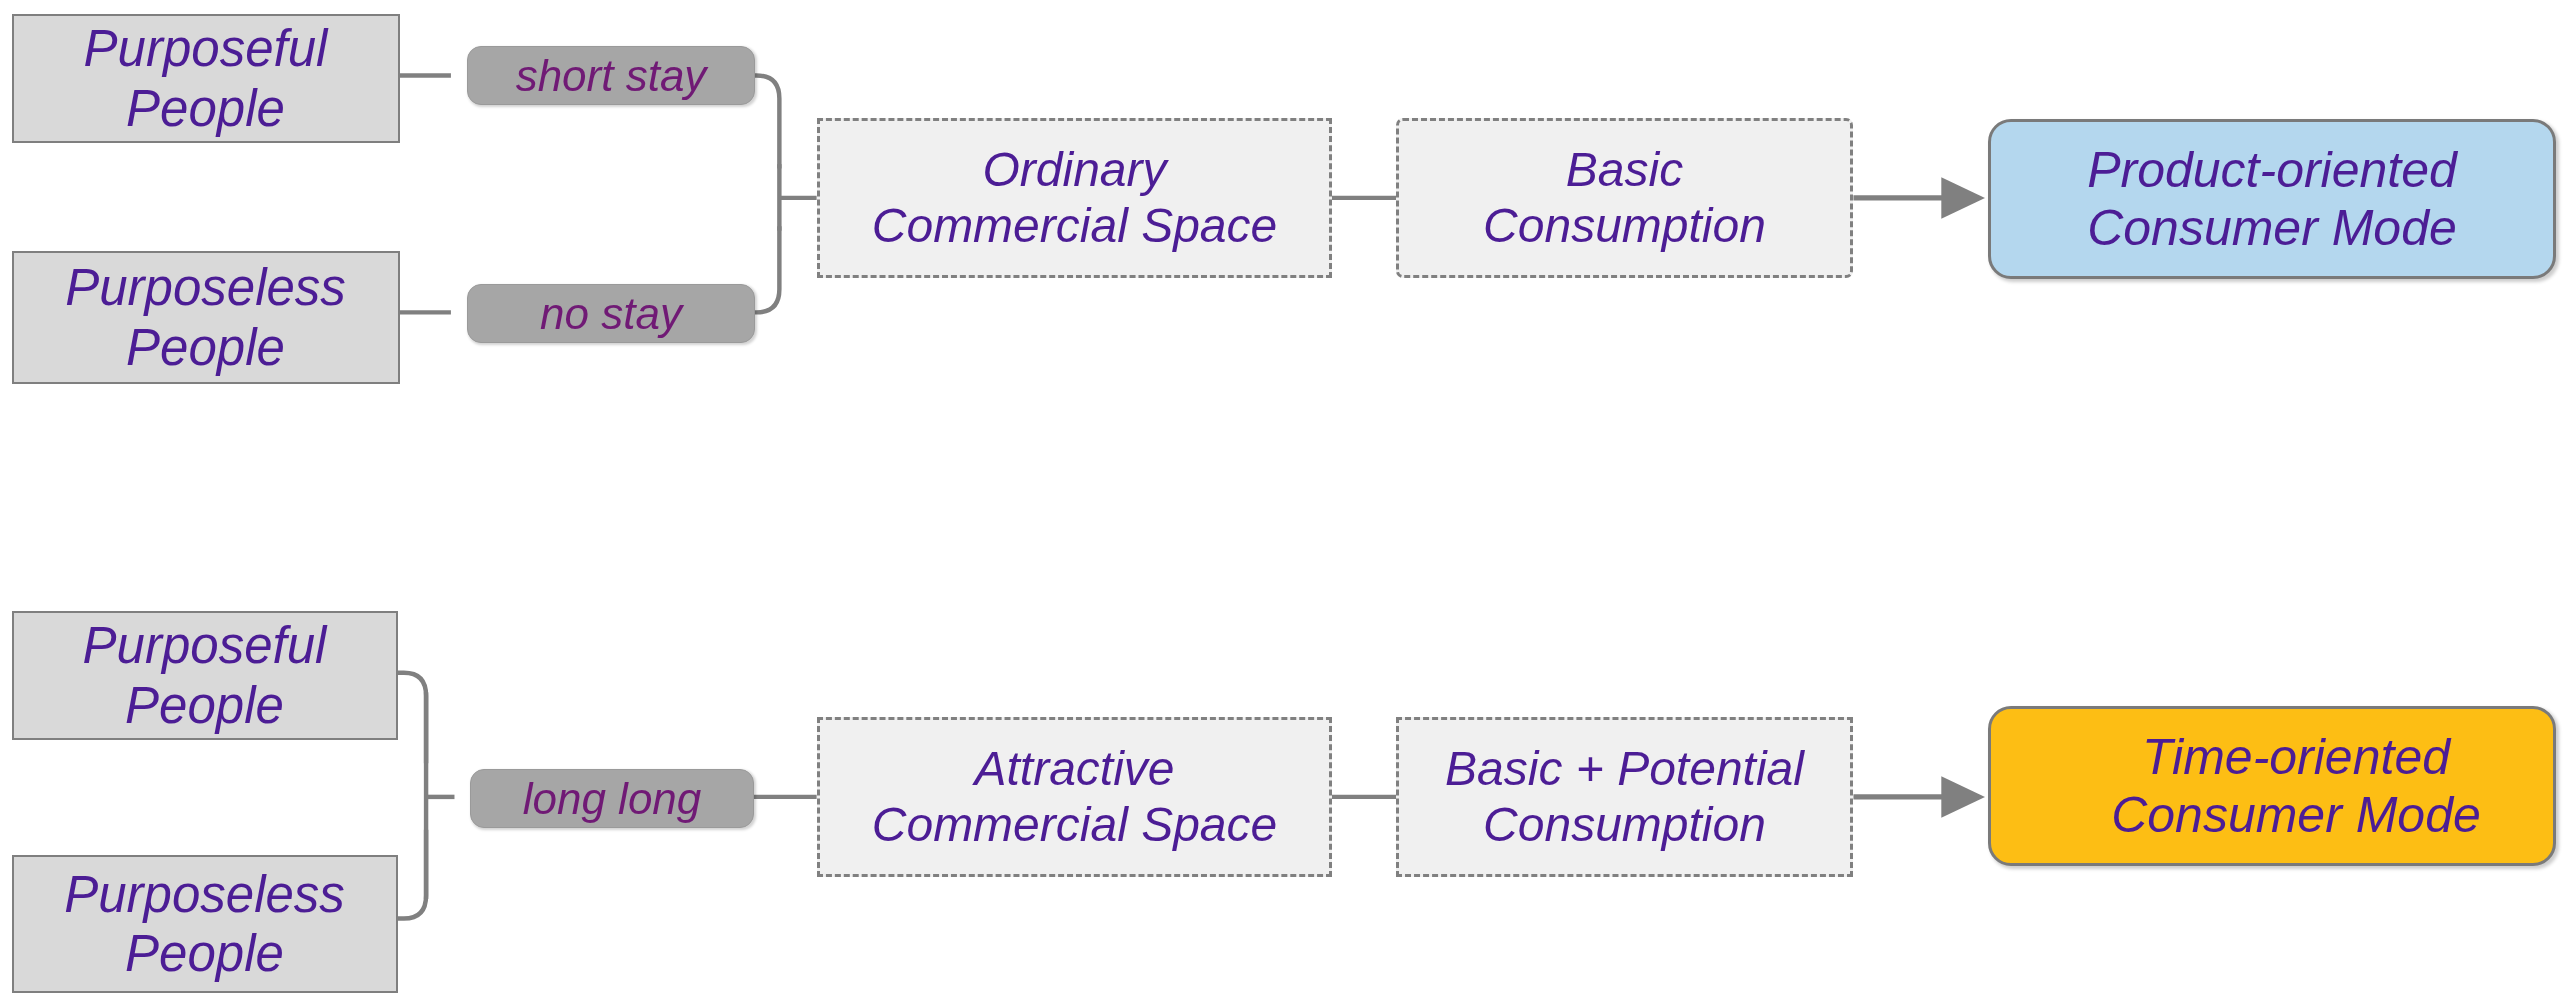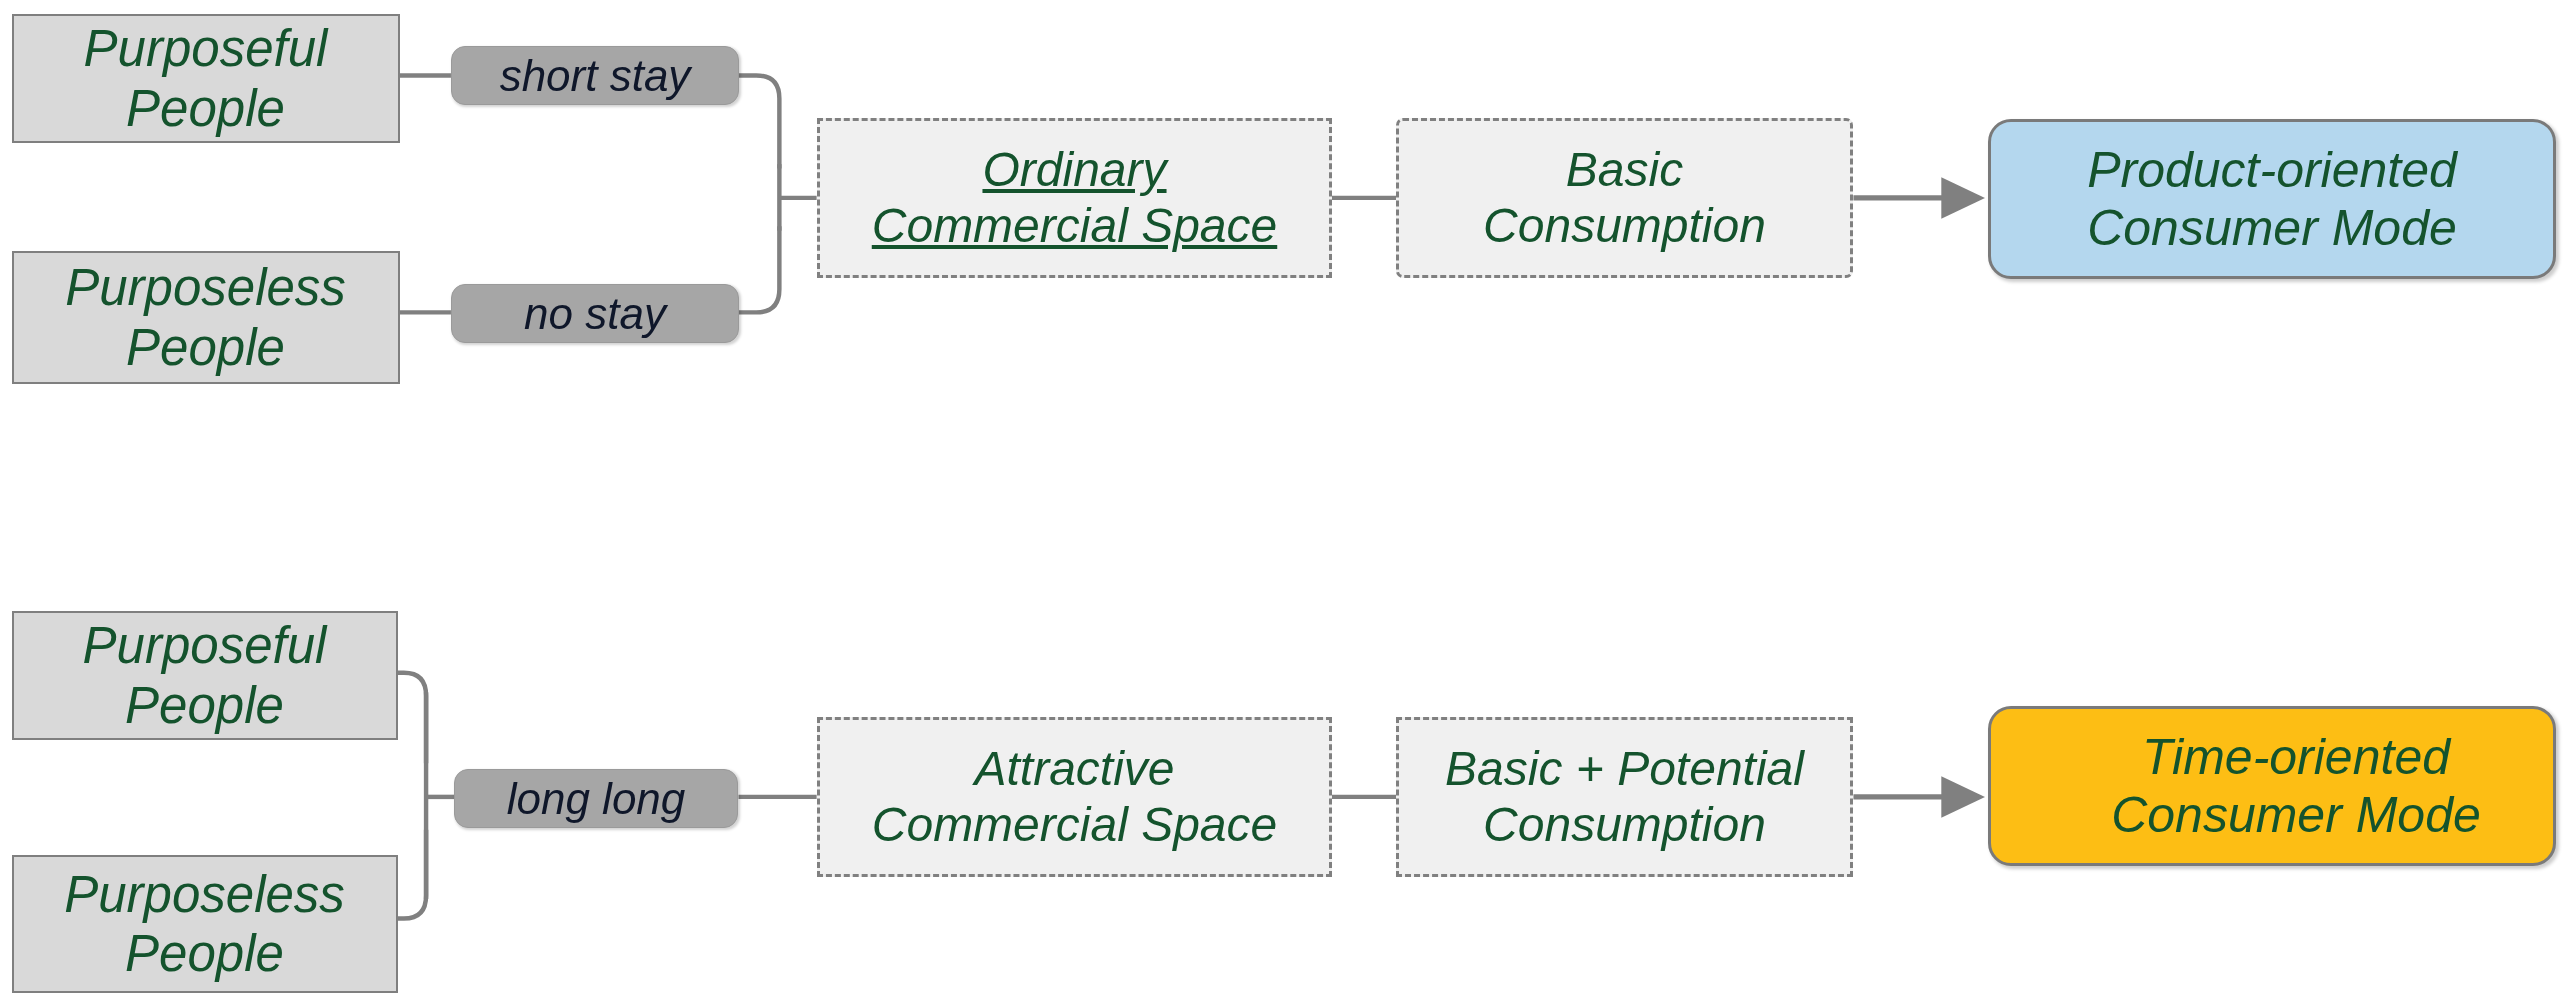--- a/index.html
+++ b/index.html
@@ -29,21 +29,21 @@
   }
   .node {
     position: absolute;
     box-sizing: border-box;
     display: flex;
     align-items: center;
     justify-content: center;
     text-align: center;
     font-style: italic;
     line-height: 1.16;
-    color: #14532d;
+    color: #4c1d95;
     white-space: pre-line;
   }
   
   .node-person {
     background: #d9d9d9;
     border: 2.7px solid #7f7f7f;
     font-size: 51px;
     font-weight: 400;
   }
   
@@ -55,25 +55,26 @@
   
   .edge-label {
     position: absolute;
     box-sizing: border-box;
     display: flex;
     align-items: center;
     justify-content: center;
     background: #a6a6a6;
     border: 1.8px solid #9a9a9a;
     border-radius: 14px;
-    color: #0f172a;
+    color: #701a75;
     font-style: italic;
     font-size: 44px;
     white-space: nowrap;
     box-shadow: 1.8px 1.8px 2.7px rgba(0,0,0,0.18);
+    margin-left: 16px;
   }
   
   .node-outcome {
     border: 3.6px solid #7a7a7a;
     border-radius: 23px;
     font-size: 50px;
     box-shadow: 2.7px 2.7px 3.6px rgba(0,0,0,0.2);
   }
   .outcome-blue { background: #b4d7ee; margin-top: 12px; }
   .outcome-gold { background: #fdbe14; }
@@ -124,21 +125,21 @@
   <div class="node node-person" style="left:11.5px; top:14px; width:388px; height:129px;">Purposeful
 People</div>
 
   <div class="node node-person" style="left:11.5px; top:251px; width:388px; height:133px;">Purposeless
 People</div>
 
   <div class="edge-label" style="left:451px; top:46px; width:288px; height:59px;">short stay</div>
 
   <div class="edge-label" style="left:451px; top:284px; width:288px; height:59px;">no stay</div>
 
-  <div class="node node-stage" style="left:817px; top:118px; width:515px; height:160px;text-decoration:underline;">Ordinary
+  <div class="node node-stage" style="left:817px; top:118px; width:515px; height:160px;">Ordinary
 Commercial Space</div>
 
   <div class="node node-stage" style="left:1396px; top:118px; width:457px; height:160px;border-radius:7px;">Basic
 Consumption</div>
 
   <div class="node node-outcome outcome-blue" style="left:1988px; top:107px; width:568px; height:160px;">Product-oriented
 Consumer Mode</div>
 
   <div class="node node-person" style="left:11.5px; top:611px; width:386px; height:129px;">Purposeful
 People</div>

